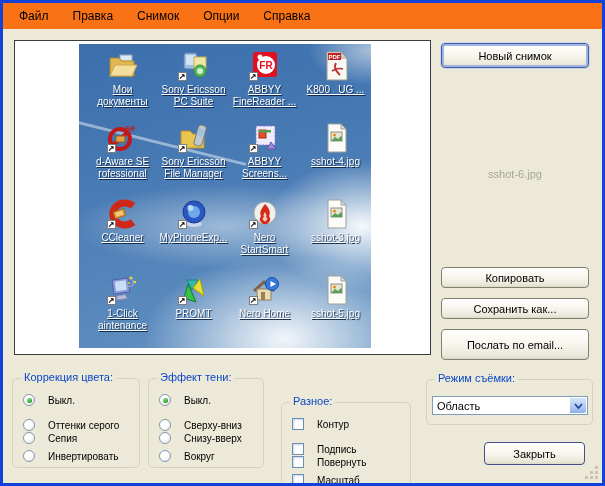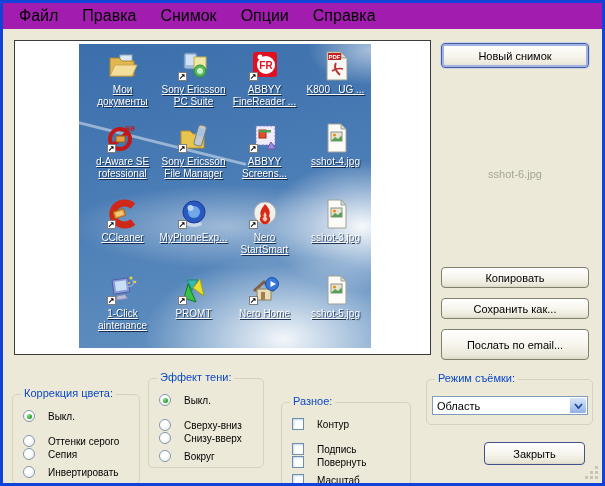--- a/index.html
+++ b/index.html
@@ -4,22 +4,22 @@
 <style>
   html,body{margin:0;padding:0;background:#fff;}
   *{font-family:"Liberation Sans",sans-serif;}
   .window{
     position:relative;width:605px;height:486px;box-sizing:border-box;
     border:3px solid #1243D8;background:#ECE9D8;overflow:hidden;
   }
   
   .menubar{
     position:absolute;left:0;top:0;right:0;height:26px;
-    background:#a21caf;display:flex;align-items:center;padding-left:4px;
-    font-size:16px;color:#000;
+    background:#f97316;display:flex;align-items:center;padding-left:4px;
+    font-size:12px;color:#000;
   }
   .menu-item{padding:3px 12px;cursor:default;}
   
   .preview-frame{
     position:absolute;left:11px;top:37px;width:417px;height:315px;
     box-sizing:border-box;background:#fff;border:1px solid #3C3C3C;
   }
   .desktop-shot{
     position:absolute;left:64px;top:3px;width:292px;height:304px;overflow:hidden;
     background:
@@ -66,21 +66,21 @@
   .btn-copy {left:438px;top:264px;width:148px;height:21px;}
   .btn-save {left:438px;top:295px;width:148px;height:21px;}
   .btn-email{left:438px;top:326px;width:148px;height:31px;}
   .btn-close{left:481px;top:439px;width:101px;height:23px;border-color:#44508C;}
   
   .gb{position:absolute;box-sizing:border-box;border:1px solid #D6D2C0;border-radius:5px;}
   .gb-title{
     position:absolute;top:-8px;left:8px;background:#ECE9D8;padding:0 3px;
     color:#0B48C9;font-size:11px;white-space:nowrap;
   }
-  .gb-color {left:9px;  top:375px;width:128px;height:90px;margin-top:16px;}
+  .gb-color {left:9px;  top:375px;width:128px;height:90px;}
   .gb-shadow{left:145px;top:375px;width:116px;height:90px;}
   .gb-misc  {left:278px;top:375px;width:130px;height:84px;margin-top:24px;}
   .gb-mode  {left:423px;top:376px;width:167px;height:46px;}
   .opt{position:absolute;left:10px;display:flex;align-items:center;gap:13px;height:14px;font-size:10px;color:#000;cursor:default;}
   .opt.r0{top:14px;} .opt.r1{top:39px;} .opt.r2{top:52px;} .opt.r3{top:70px;}
   .radio{
     width:12px;height:12px;box-sizing:border-box;border:1px solid #8398AC;border-radius:50%;
     background:radial-gradient(circle at 35% 30%,#fff 35%,#E6E6E6 100%);position:relative;flex:0 0 auto;
   }
   .radio.checked::after{

